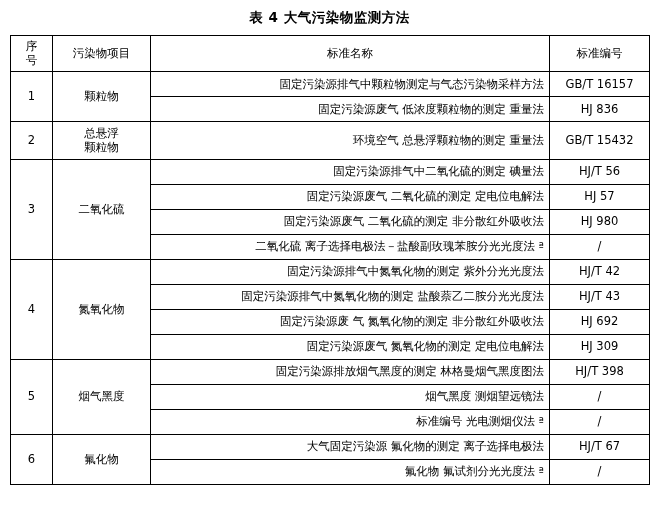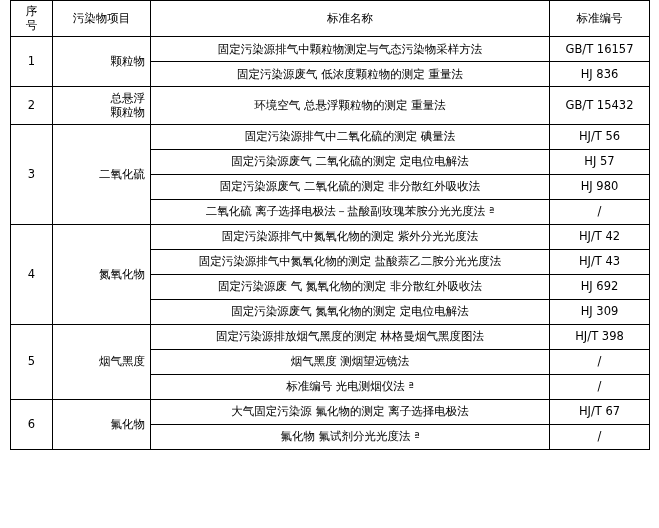--- a/index.html
+++ b/index.html
@@ -57,35 +57,36 @@
   table.method-table thead th {
     text-align: center;
     font-weight: normal;
     height: 22px;
     padding: 3px 10px;
   }
   td.num, td.code {
     text-align: center;
   }
   td.item {
-    text-align: right;
+    text-align: center;
   }
   td.std {
-    text-align: center;
+    text-align: right;
     padding-left: 8px;
   }
   td.row-h {
     height: 25px;
   }
 </style>
 </head>
 <body>
 
 <div class="page">
 
+  <div class="doc-title">表 4   大气污染物监测方法</div>
 
   <table class="method-table">
     <colgroup>
       <col class="c-no">
       <col class="c-item">
       <col class="c-std">
       <col class="c-code">
     </colgroup>
     <thead>
       <tr>

